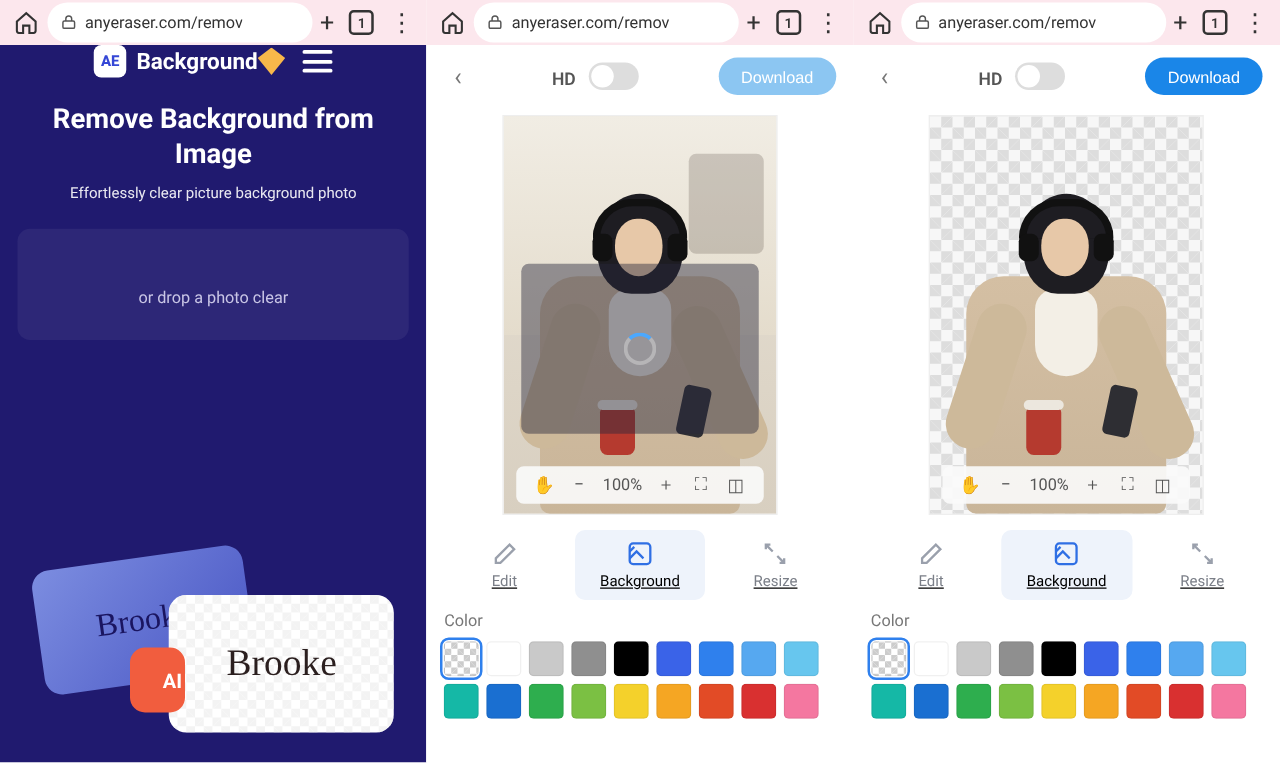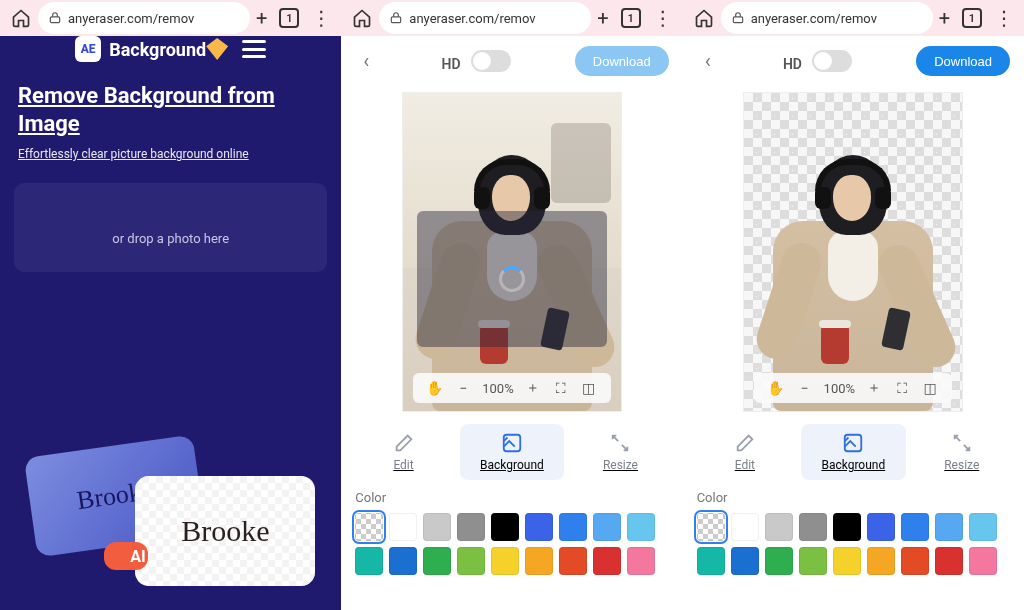--- a/index.html
+++ b/index.html
@@ -18,32 +18,32 @@
 
   
   .p1-content { flex:1; background: #201a6f; color:#fff; display:flex; flex-direction:column; }
   .app-header { display:flex; align-items:center; justify-content:center; padding: 0 14px; }
   .brand { display:flex; align-items:center; gap:8px; font-weight:700; font-size:18px; }
   .brand-logo { width:26px; height:26px; background:#fff; border-radius:6px; color:#3547d6; display:flex; align-items:center; justify-content:center; font-size:12px; font-weight:800;}
   .header-right { display:flex; align-items:center; gap:14px; }
   .diamond-ic { width:22px; height:22px; background:#f8b84a; clip-path: polygon(50% 0, 100% 38%, 50% 100%, 0 38%); }
   .menu-ic { width:24px; height:18px; display:flex; flex-direction:column; justify-content:space-between;}
   .menu-ic span { height:3px; background:#fff; border-radius:2px;}
-  .hero { text-align:left; padding: 20px 18px 8px; text-decoration: underline; }
+  .hero { text-align:center; padding: 20px 18px 8px; }
   .hero h1 { font-size:22px; font-weight:700; line-height:1.25; }
   .hero .sub { font-size:12px; opacity:.9; margin-top:10px;}
   .upload-card { margin: 14px 14px 0; background: rgba(255,255,255,0.06); border-radius:10px; padding: 30px 20px 26px; text-align:center;}
   .upload-btn { width: 220px; height: 46px; border:none; border-radius:8px; background: linear-gradient(90deg,#f31a6d 0%, #c24bb0 55%, #2f80ed 100%); color:#fff; font-size:15px; font-weight:600; cursor:pointer;}
   .drop-text { margin-top:18px; font-size:13px; color:#c9c6e6;}
   .showcase { margin-top:auto; position:relative; height:180px; padding: 10px 20px; }
   .card-back { position:absolute; left:30px; bottom:64px; width:170px; height:100px; border-radius:14px; background: linear-gradient(135deg,#7c8de0,#4956c4); transform: rotate(-8deg); display:flex; align-items:center; justify-content:center; font-family: cursive; font-size:26px; color:#1a1560;}
   .card-front { position:absolute; right:26px; bottom:24px; width:180px; height:110px; border-radius:14px; background:#fff; display:flex; align-items:center; justify-content:center;}
   .card-front::before{content:"";position:absolute;inset:0;border-radius:14px;background-image:linear-gradient(45deg,#eee 25%,transparent 25%),linear-gradient(-45deg,#eee 25%,transparent 25%),linear-gradient(45deg,transparent 75%,#eee 75%),linear-gradient(-45deg,transparent 75%,#eee 75%);background-size:14px 14px;background-position:0 0,0 7px,7px -7px,-7px 0;opacity:.7;}
   .card-front span{position:relative;font-family:cursive;font-size:30px;color:#2b1f1f;}
-  .ai-badge { position:absolute; left:104px; bottom:40px; width:44px; height:28px; border-radius:12px; background:#f15d3e; color:#fff; font-weight:700; font-size:16px; display:flex; align-items:center; justify-content:center;padding-left:24px;}
+  .ai-badge { position:absolute; left:104px; bottom:40px; width:44px; height:52px; border-radius:12px; background:#f15d3e; color:#fff; font-weight:700; font-size:16px; display:flex; align-items:center; justify-content:center;padding-left:24px;}
 
   
   .editor { flex:1; background:#fff; display:flex; flex-direction:column; }
   .ed-top { height:50px; display:flex; align-items:center; justify-content:space-between; padding:0 14px; }
   .back-btn { font-size:20px; color:#777; padding:4px 8px; }
   .hd-group { display:flex; align-items:flex-end; gap:10px; }
   .hd-label { font-size:14px; font-weight:600; color:#555;}
   .toggle { width:40px; height:22px; border-radius:11px; background:#ddd; position:relative;}
   .toggle::after{content:"";position:absolute;left:2px;top:2px;width:18px;height:18px;border-radius:50%;background:#fff;}
   .dl-btn { height:30px; padding:0 18px; border:none; border-radius:15px; color:#fff; font-size:13px; font-weight:500; }
@@ -126,24 +126,24 @@
         <div class="diamond-ic"></div>
         <div class="menu-ic">
             <span></span>
             <span></span>
             <span></span>
           </div>
       </div>
     </div>
     <div class="hero">
       <h1>Remove Background from Image</h1>
-      <div class="sub">Effortlessly clear picture background online</div>
+      <div class="sub">Effortlessly clear picture background photo</div>
     </div>
     <div class="upload-card">
-      <div class="drop-text">or drop a photo here</div>
+      <div class="drop-text">or drop a photo clear</div>
     </div>
     <div class="showcase">
       <div class="card-back">
           <span>Brooke</span>
         </div>
       <div class="card-front">
           <span>Brooke</span>
         </div>
       <div class="ai-badge">AI</div>
     </div>

